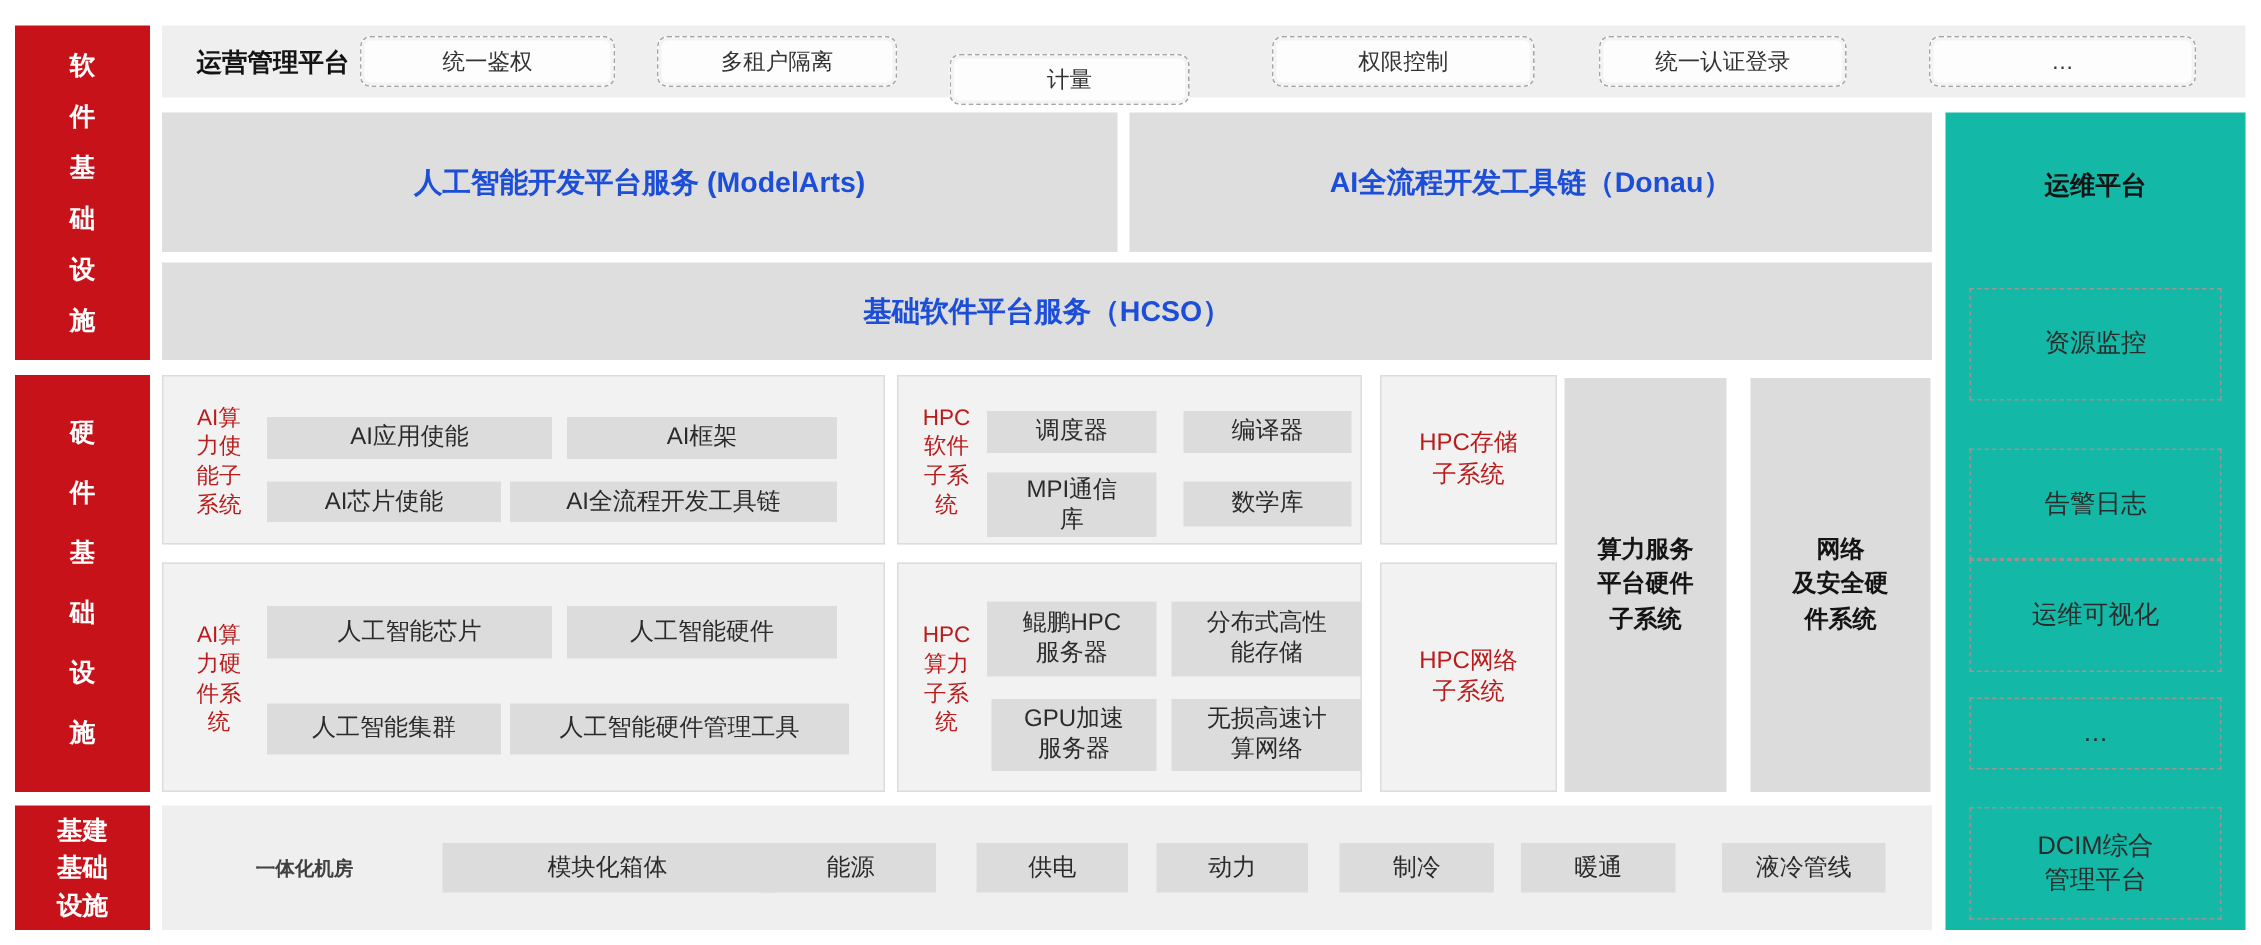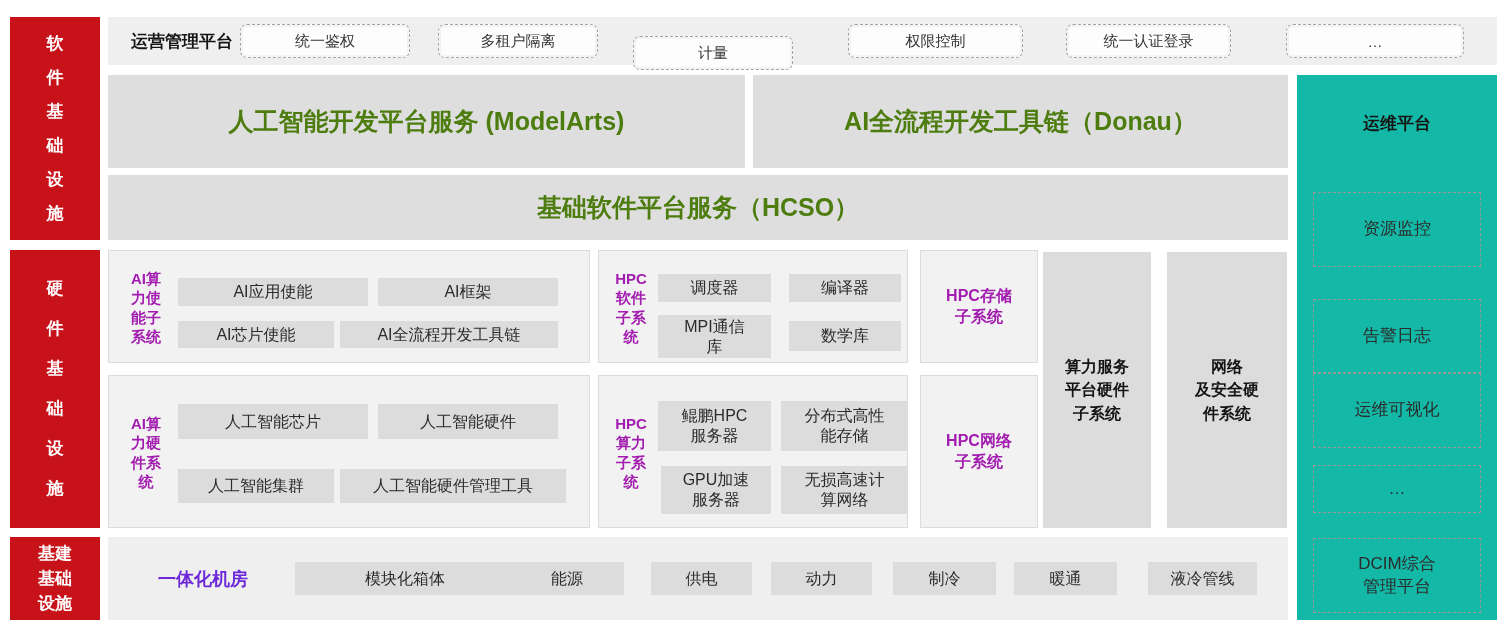--- a/index.html
+++ b/index.html
@@ -3,31 +3,31 @@
 <meta charset="utf-8">
 <style>
   html,body{margin:0;padding:0;background:#ffffff;}
   body{font-family:"Liberation Sans","DejaVu Sans",sans-serif;color:#1f1f1f;}
   .canvas{position:relative;width:1507px;height:630px;background:#ffffff;overflow:hidden;}
   .abs{position:absolute;box-sizing:border-box;}
   .center{display:flex;align-items:center;justify-content:center;text-align:center;}
   .pre{white-space:pre-line;}
   .red-block{background:#C8121A;color:#ffffff;font-weight:bold;font-size:17px;line-height:1.9;}
   .strip{background:#EFEFEF;}
-  .gbox{background:#DEDEDE;font-weight:bold;font-size:25px;color:#4d7c0f;}
+  .gbox{background:#DEDEDE;font-weight:bold;font-size:19px;color:#1d4ed8;}
   .panel{background:#F2F2F2;border:1px solid #DCDCDC;}
-  .panel-label{font-weight:bold;font-size:15px;color:#a21caf;line-height:1.3;}
+  .panel-label{font-weight:normal;font-size:15px;color:#b91c1c;line-height:1.3;}
   .chip{background:#DCDCDC;font-size:16px;color:#2b2b2b;line-height:1.25;}
   .dash-pill{border:1px dashed #A5A5A5;border-radius:7px;background:#FDFDFD;font-size:15px;color:#333333;box-shadow:inset 0 0 0 2px #F3F3F2;}
   .ops-title{font-weight:bold;font-size:17px;color:#141414;}
   .side-col{background:#14b8a6;}
   .side-title{font-weight:bold;font-size:17px;color:#141414;}
   .side-dash{border:1px dashed #979797;font-size:17px;color:#2b2b2b;line-height:1.35;}
   .col-label{background:#DCDCDC;font-weight:bold;font-size:16px;color:#141414;line-height:1.45;}
-  .bottom-title{font-weight:bold;font-size:18px;color:#6d28d9;}
+  .bottom-title{font-weight:bold;font-size:13px;color:#404040;}
 </style>
 </head>
 <body>
 
 <div class="canvas">
 
   <div class="abs red-block center pre" style="left:10px;top:17px;width:90px;height:223px;line-height:34px;">软
 件
 基
 础

